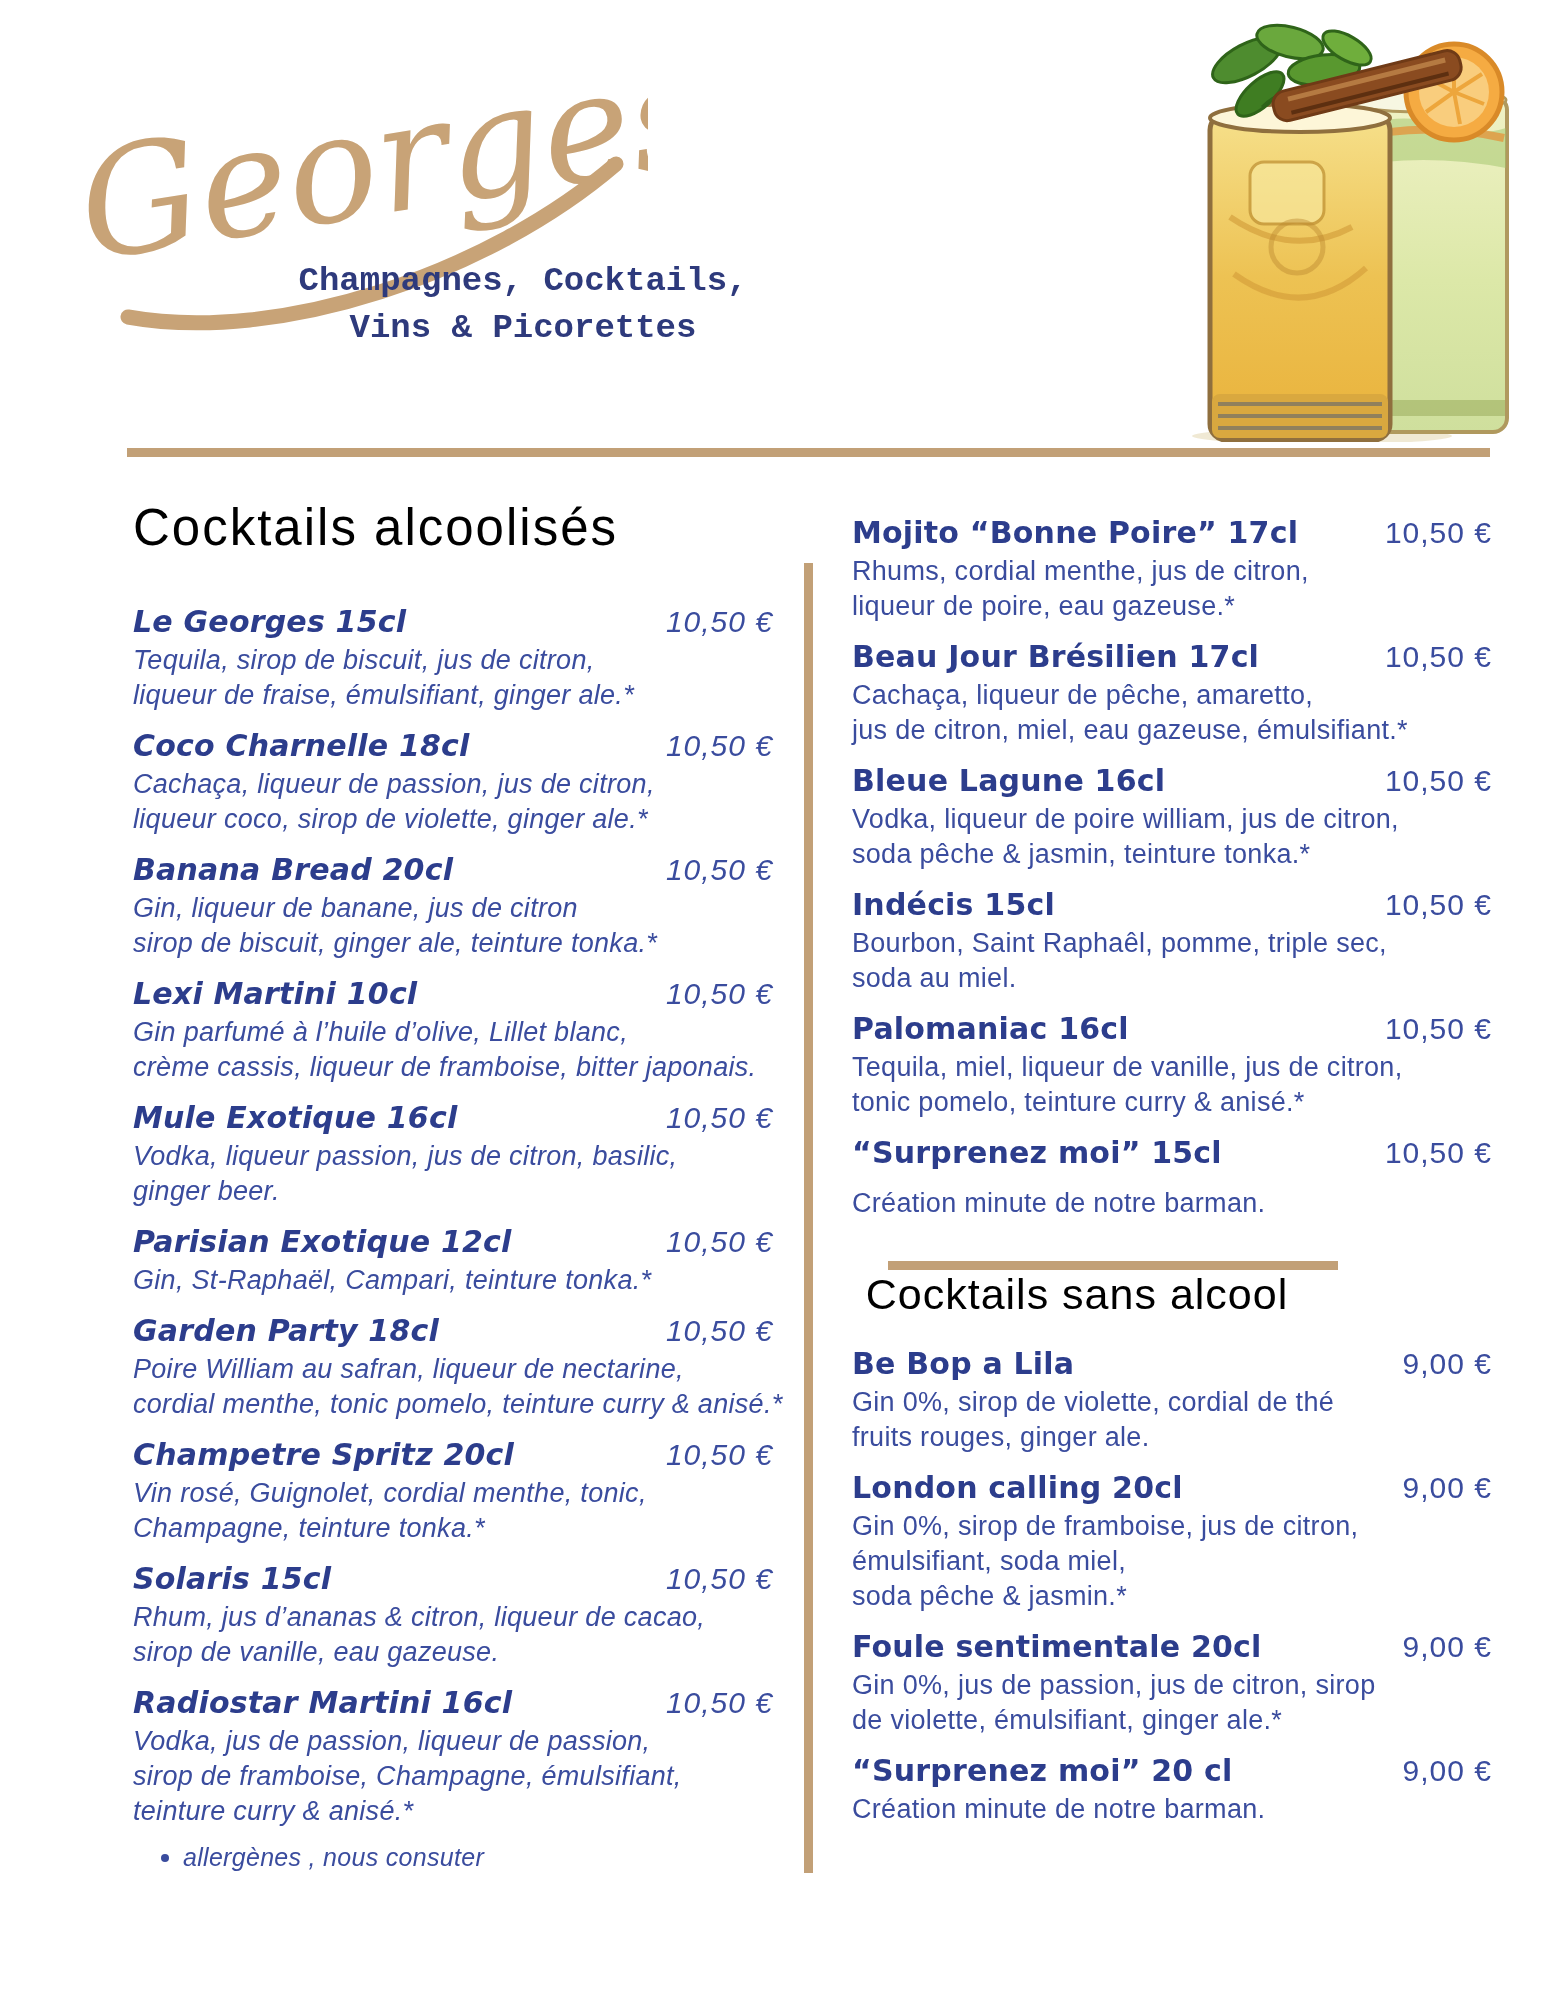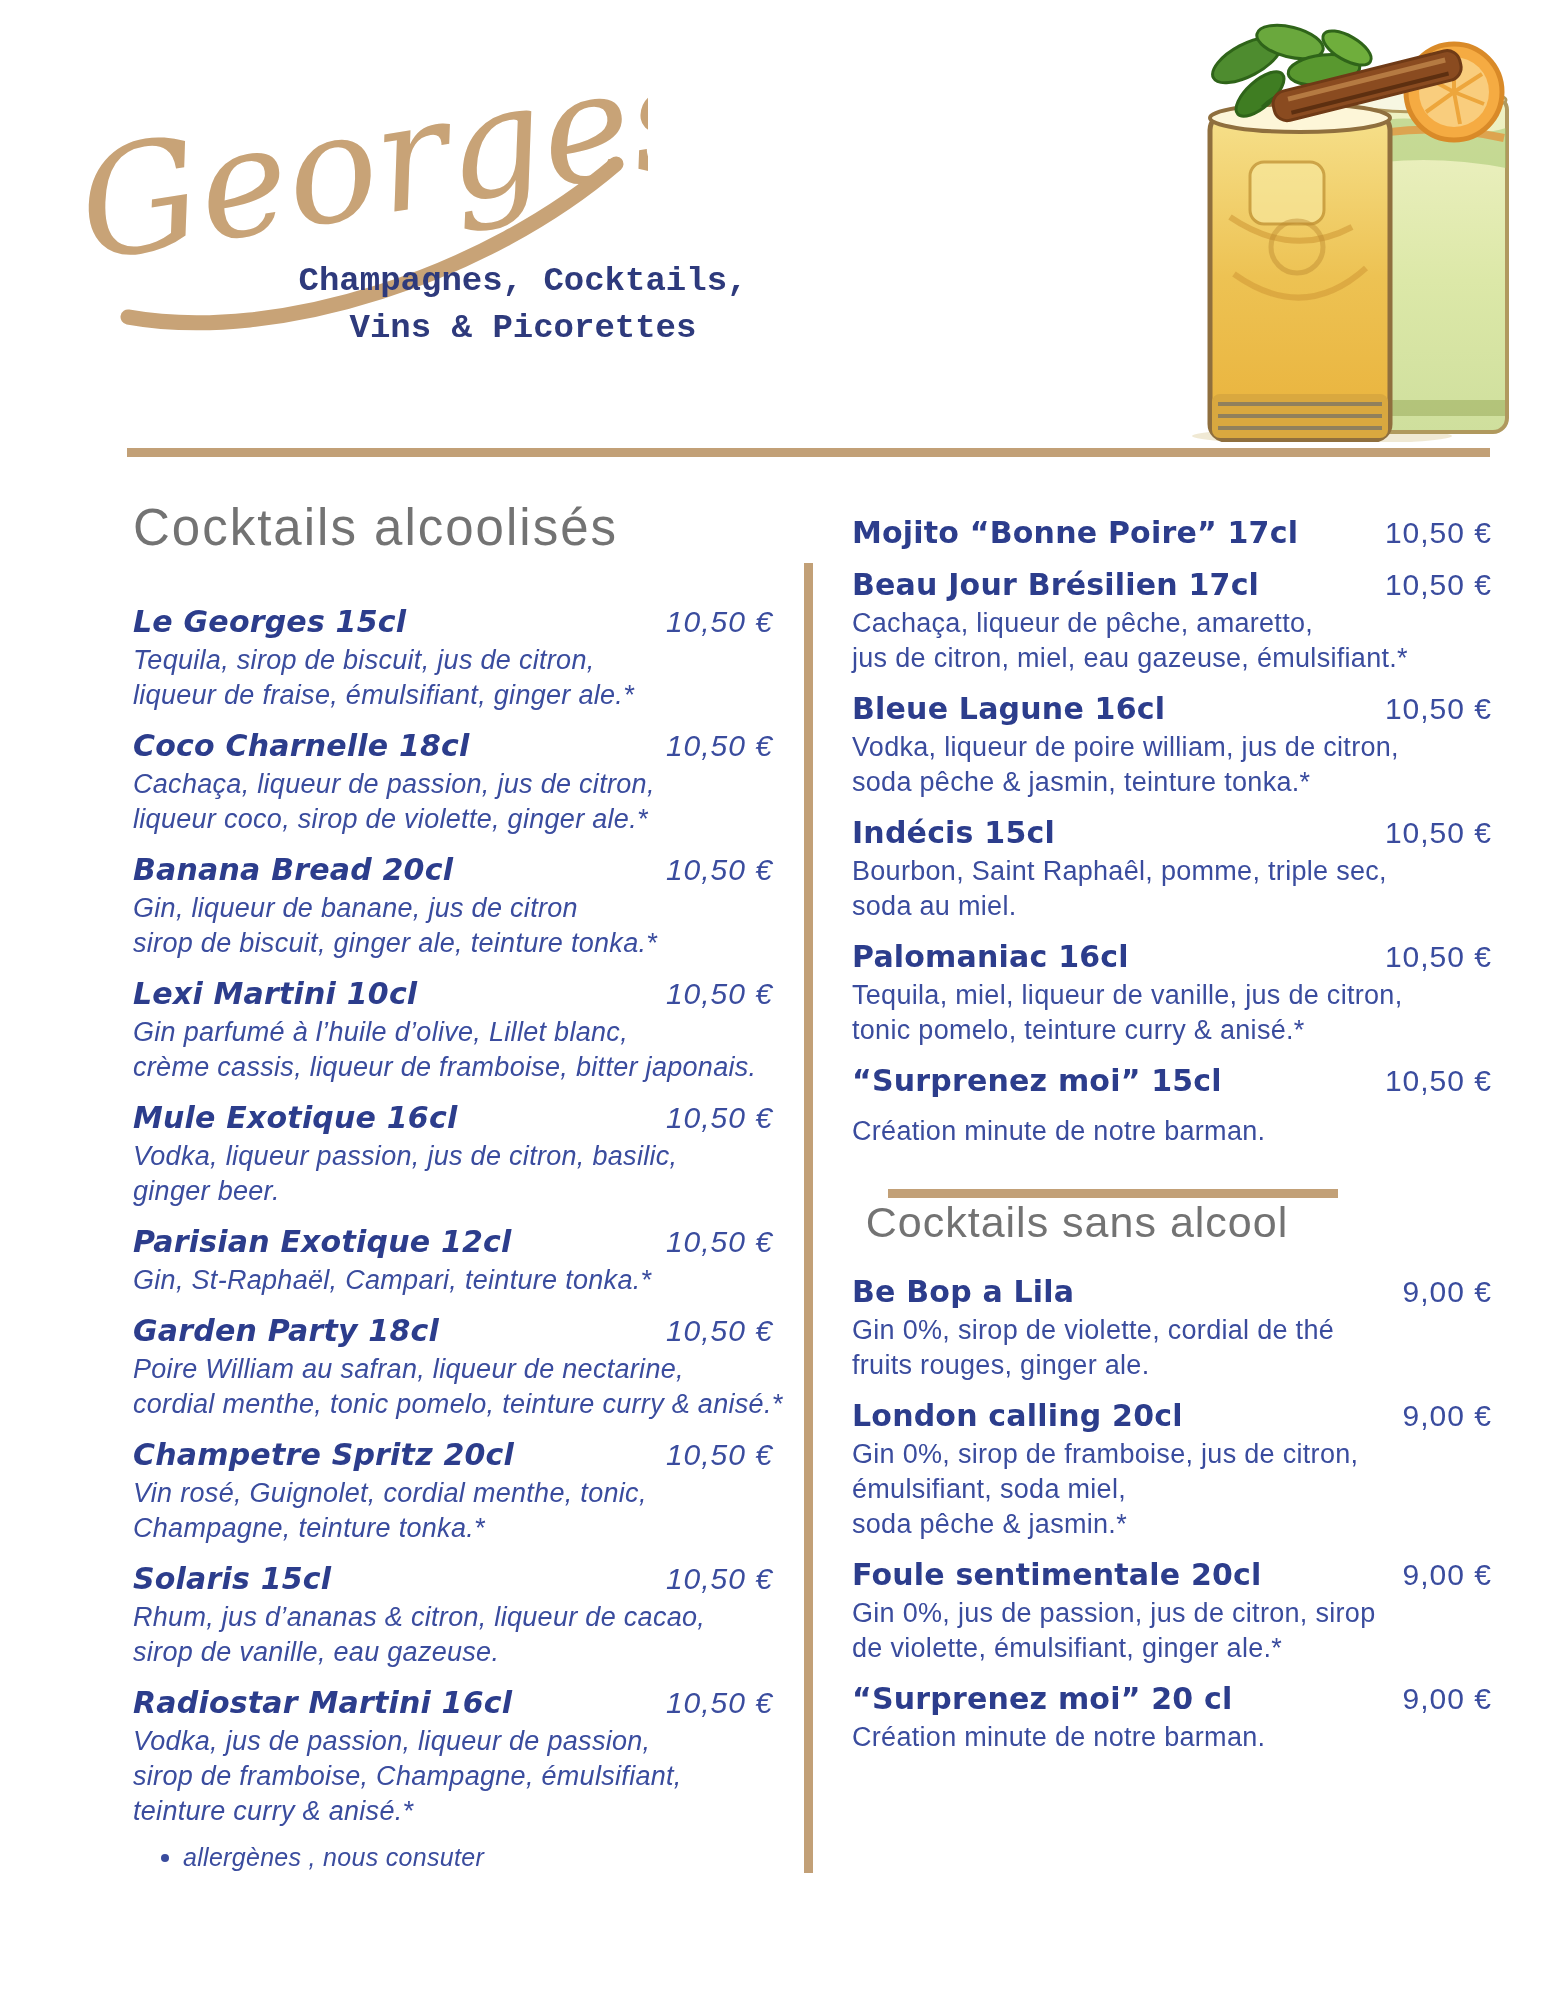--- a/index.html
+++ b/index.html
@@ -12,21 +12,21 @@
             font-family:Liberation Mono, monospace;font-weight:bold;font-size:34px;
             color:#2e3a7c;line-height:47px;}
   .illustration{position:absolute;left:1192px;top:12px;width:330px;height:430px;}
   .top-rule{position:absolute;left:127px;top:448px;width:1363px;height:9px;background:#c2a077;}
   .v-rule{position:absolute;left:804px;top:563px;width:9px;height:1310px;background:#c2a077;}
 
   
   .col-left{position:absolute;left:133px;top:498px;width:640px;}
   .col-right{position:absolute;left:852px;top:514px;width:640px;}
 
-  h2.gold{font-weight:300;color:#737373;margin:0;font-family:"Liberation Sans",sans-serif;}
+  h2.gold{font-weight:300;color:#000000;margin:0;font-family:"Liberation Sans",sans-serif;}
   .h-left{font-size:51px;letter-spacing:2px;margin-left:10px;}
   .h-right{font-size:43px;letter-spacing:1px;text-align:center;width:450px;margin:16px 0 0 36px;}
 
   .col-left .items{margin-top:46px;font-style:italic;}
   .item{margin-bottom:14px;}
   .item-head{display:flex;justify-content:space-between;align-items:baseline;}
   .name{font-family:"DejaVu Sans",sans-serif;font-weight:bold;font-size:30px;
         color:#2c3d8c;letter-spacing:0.2px;line-height:38px;white-space:pre;}
   .price{font-size:30px;color:#3a4c9e;letter-spacing:1px;line-height:38px;white-space:nowrap;}
   .desc{font-size:27px;color:#3a4c9e;line-height:35px;letter-spacing:0.3px;
@@ -231,20 +231,22 @@
     </div>
   </div>
 
   <div class="col-right">
 
     <div class="item">
       <div class="item-head">
         <span class="name">Mojito “Bonne Poire” 17cl</span>
         <span class="price">10,50 €</span>
       </div>
+      <div class="desc">Rhums, cordial menthe, jus de citron,
+liqueur de poire, eau gazeuse.*</div>
     </div>
 
     <div class="item">
       <div class="item-head">
         <span class="name">Beau Jour Brésilien 17cl</span>
         <span class="price">10,50 €</span>
       </div>
       <div class="desc">Cachaça, liqueur de pêche, amaretto,
 jus de citron, miel, eau gazeuse, émulsifiant.*</div>
     </div>

